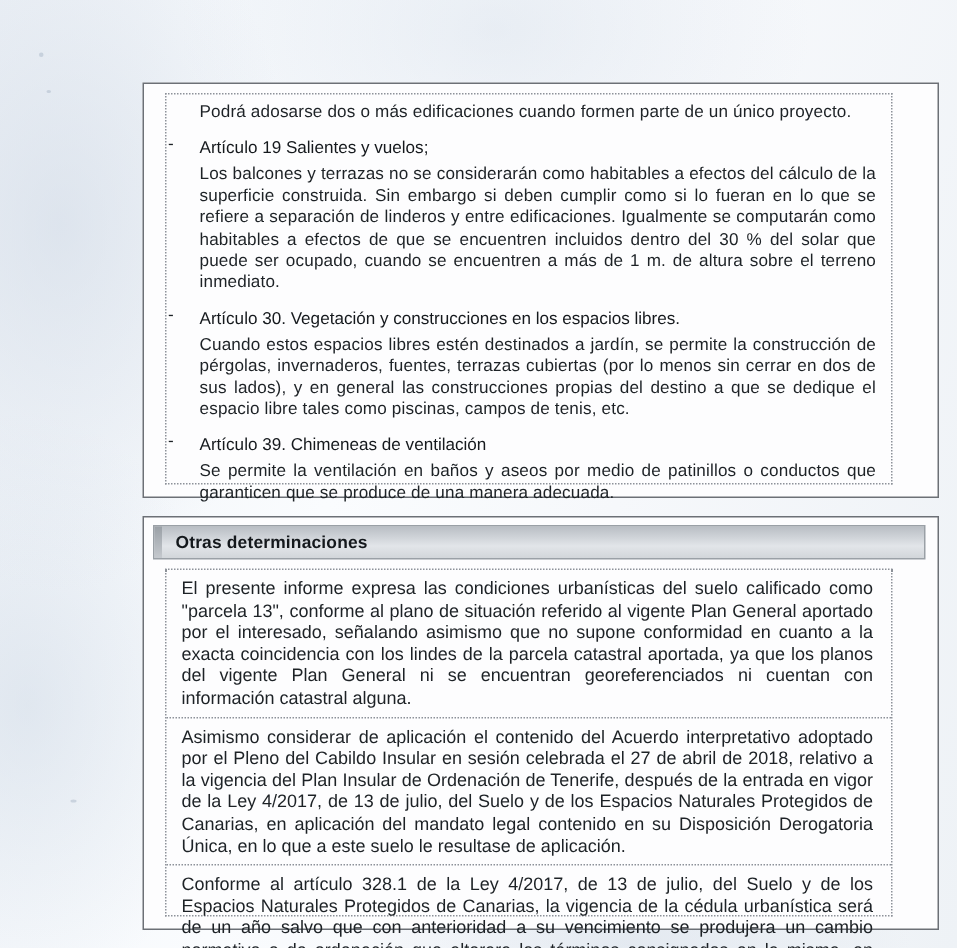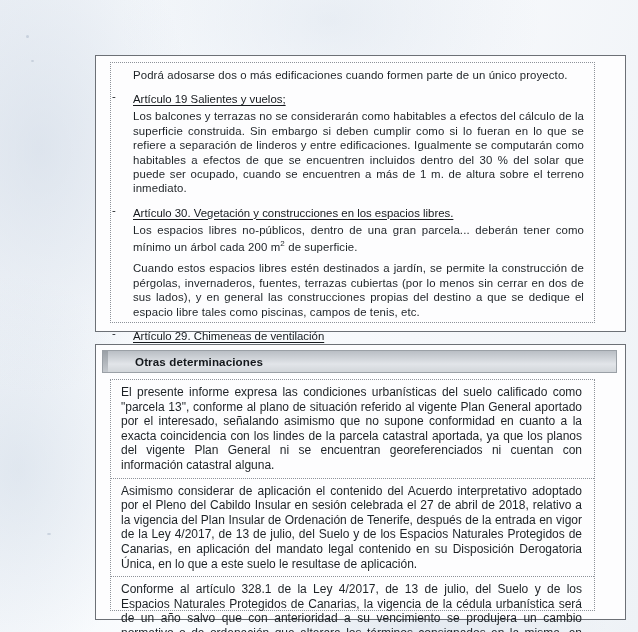--- a/index.html
+++ b/index.html
@@ -98,21 +98,20 @@
     left: -21px;
     top: 0;
     font-size: 11.4px;
     line-height: 14.4px;
     color: #1d2226;
   }
   .art-heading {
     font-size: 11.4px;
     line-height: 14.4px;
     color: #15191d;
-    text-decoration: underline;
     text-underline-offset: 2px;
     display: inline;
   }
 
   
   .section-header {
     position: absolute;
     left: 6px;
     top: 5px;
     right: 8px;
@@ -123,21 +122,21 @@
     display: flex;
     align-items: center;
   }
   .section-header .bar-left {
     position: absolute;
     left: 0; top: 0; bottom: 0;
     width: 5px;
     background: linear-gradient(180deg, #9aa0a6, #c5c9ce);
   }
   .section-header-title {
-    margin-left: 32px;
+    margin-left: 14px;
     font-size: 11.6px;
     font-weight: bold;
     color: #14181c;
     letter-spacing: 0.01em;
   }
 
   #otras-inner {
     left: 14px;
     top: 34px;
     right: 30px;
@@ -177,26 +176,25 @@
         <div class="bullet-row">
           <span class="bullet-dash">-</span>
           <span class="art-heading">Artículo 19 Salientes y vuelos;</span>
         </div>
         <p class="body-text">Los balcones y terrazas no se considerarán como habitables a efectos del cálculo de la superficie construida. Sin embargo si deben cumplir como si lo fueran en lo que se refiere a separación de linderos y entre edificaciones. Igualmente se computarán como habitables a efectos de que se encuentren incluidos dentro del 30 % del solar que puede ser ocupado, cuando se encuentren a más de 1 m. de altura sobre el terreno inmediato.</p>
 
         <div class="bullet-row">
           <span class="bullet-dash">-</span>
           <span class="art-heading">Artículo 30. Vegetación y construcciones en los espacios libres.</span>
         </div>
-        <p class="body-text">Los espacios libres no-públicos, dentro de una gran parcela... deberán tener como mínimo un árbol cada 200 m<sup class="sq">2</sup> de superficie.</p>
         <p class="body-text">Cuando estos espacios libres estén destinados a jardín, se permite la construcción de pérgolas, invernaderos, fuentes, terrazas cubiertas (por lo menos sin cerrar en dos de sus lados), y en general las construcciones propias del destino a que se dedique el espacio libre tales como piscinas, campos de tenis, etc.</p>
 
         <div class="bullet-row">
           <span class="bullet-dash">-</span>
-          <span class="art-heading">Artículo 29. Chimeneas de ventilación</span>
+          <span class="art-heading">Artículo 39. Chimeneas de ventilación</span>
         </div>
         <p class="body-text last">Se permite la ventilación en baños y aseos por medio de patinillos o conductos que garanticen que se produce de una manera adecuada.</p>
 
       </div>
     </div>
   </div>
 
   <div class="outer-box" id="box-otras">
 
     <div class="section-header">

